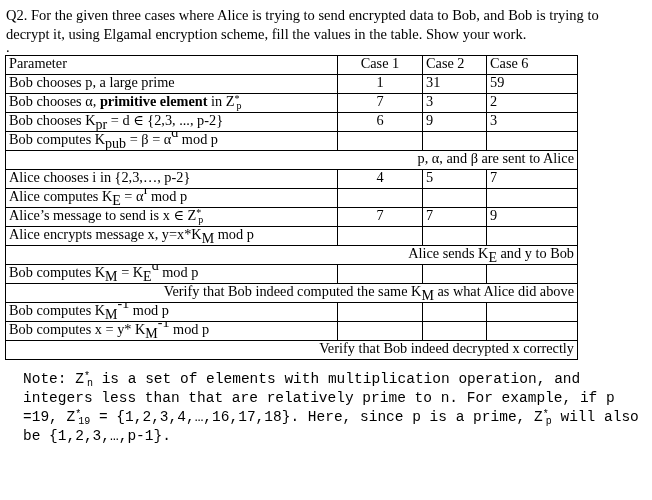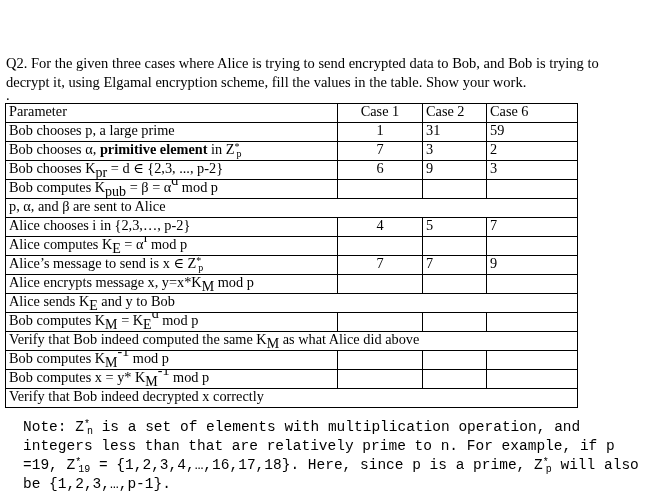--- a/index.html
+++ b/index.html
@@ -18,21 +18,20 @@
     position: relative;
     width: 652px;
     height: 500px;
     padding: 0;
   }
   .intro {
     padding: 6px 24px 0 6px;
     font-size: 14.5px;
     line-height: 1.30;
     text-align: left;
-    margin-top: 48px;
   }
   .spacer-dot {
     font-size: 14.5px;
     line-height: 0.55;
     padding-left: 6px;
     height: 9px;
   }
   table.eltable {
     border-collapse: collapse;
     margin: 2px 0 0 5px;
@@ -48,21 +47,21 @@
     vertical-align: middle;
     white-space: nowrap;
     overflow: hidden;
     margin-top: 24px;
   }
   td.c-param { width: 325px; }
   td.c-case1 { width: 78px; text-align: center; }
   td.c-case2 { width: 57px; }
   td.c-case3 { width: 84px; }
   td.merged {
-    text-align: left;
+    text-align: right;
   }
   .bold { font-weight: bold; }
   sub, sup {
     font-size: 14px;
     line-height: 0;
   }
   sub { vertical-align: -0.28em; }
   sup { vertical-align: 0.48em; }
   .zstar { position: relative; display: inline-block; }
   .zstar sup { font-size: 10px; vertical-align: 0.42em; }

